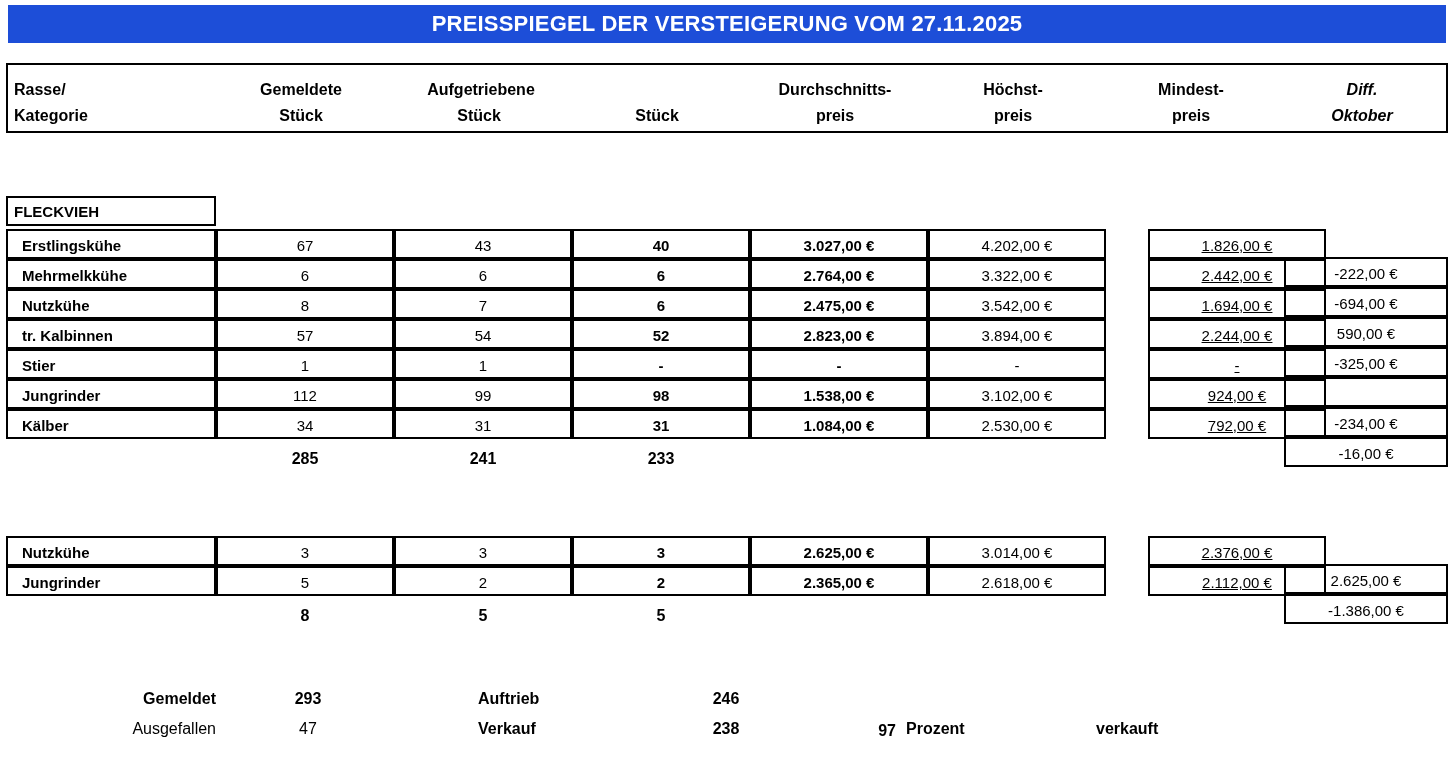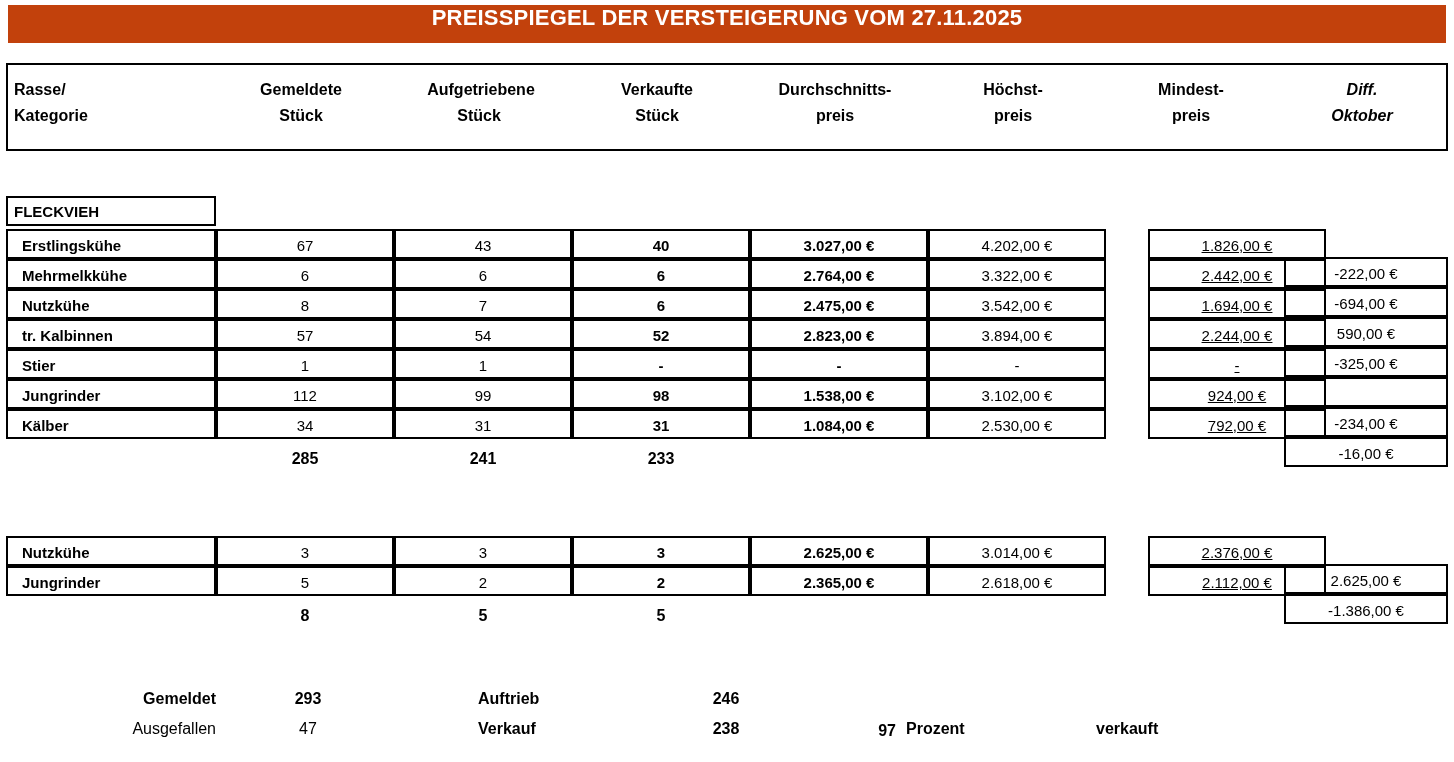--- a/index.html
+++ b/index.html
@@ -20,39 +20,39 @@
     height: 762px;
   }
 
   
   .title-bar {
     position: absolute;
     left: 8px;
     top: 5px;
     width: 1438px;
     height: 38px;
-    background: #c2410c;
+    background: #1d4ed8;
     display: flex;
-    align-items: flex-start;
+    align-items: center;
     justify-content: center;
   }
   .title-bar .title-text {
     color: #ffffff;
     font-size: 22px;
     font-weight: bold;
     letter-spacing: 0.2px;
   }
 
   
   .header-box {
     position: absolute;
     left: 6px;
     top: 63px;
     width: 1442px;
-    height: 88px;
+    height: 70px;
     border: 2px solid #000;
     box-sizing: border-box;
   }
   .hdr-cell {
     position: absolute;
     font-size: 16px;
     font-weight: bold;
     line-height: 26px;
     text-align: center;
     white-space: nowrap;
@@ -162,21 +162,20 @@
   <div class="header-box">
     <div class="hdr-cell left" style="left:6px; top:12px;">Rasse/</div>
     <div class="hdr-cell left" style="left:6px; top:38px;">Kategorie</div>
 
     <div class="hdr-cell" style="left:204px; top:12px; width:178px;">Gemeldete</div>
     <div class="hdr-cell" style="left:204px; top:38px; width:178px;">Stück</div>
 
     <div class="hdr-cell" style="left:384px; top:12px; width:178px;">Aufgetriebene</div>
     <div class="hdr-cell" style="left:382px; top:38px; width:178px;">Stück</div>
 
-    <div class="hdr-cell" style="left:560px; top:12px; width:178px;">Verkaufte</div>
     <div class="hdr-cell" style="left:560px; top:38px; width:178px;">Stück</div>
 
     <div class="hdr-cell" style="left:738px; top:12px; width:178px;">Durchschnitts-</div>
     <div class="hdr-cell" style="left:738px; top:38px; width:178px;">preis</div>
 
     <div class="hdr-cell" style="left:916px; top:12px; width:178px;">Höchst-</div>
     <div class="hdr-cell" style="left:916px; top:38px; width:178px;">preis</div>
 
     <div class="hdr-cell" style="left:1094px; top:12px; width:178px;">Mindest-</div>
     <div class="hdr-cell" style="left:1094px; top:38px; width:178px;">preis</div>

